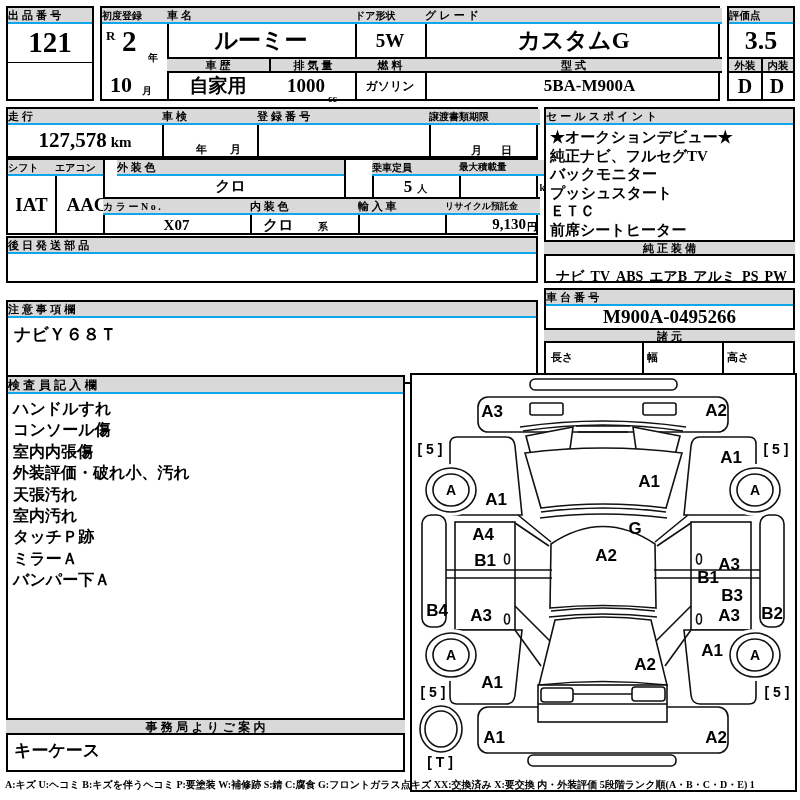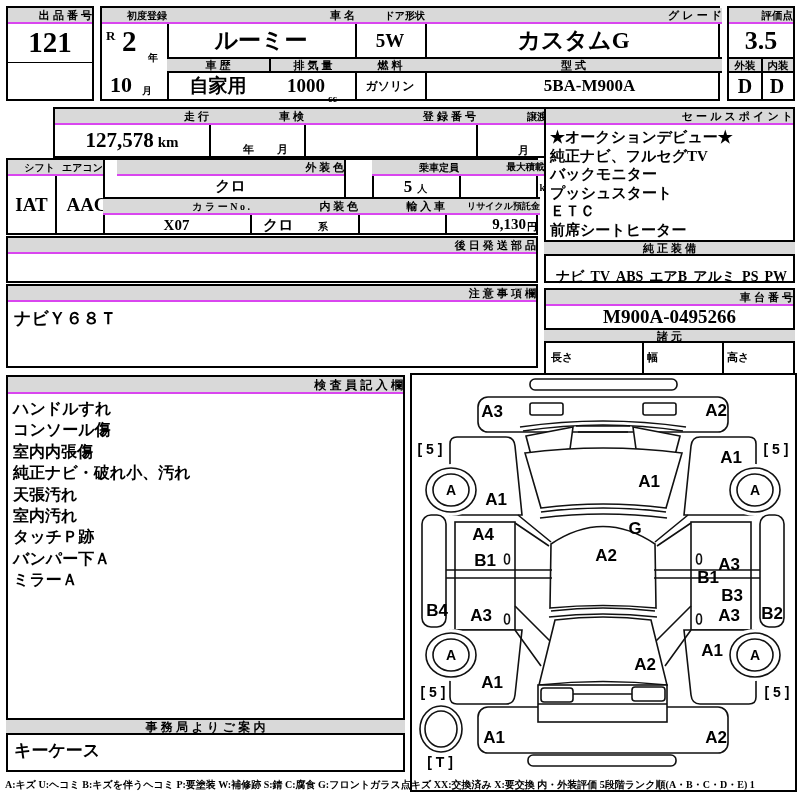--- a/index.html
+++ b/index.html
@@ -1,21 +1,21 @@
 <!DOCTYPE html>
 <html><head>
 <meta charset="utf-8">
 <style>
   html,body{margin:0;padding:0;background:#fff;}
   #sheet{position:relative;width:800px;height:800px;background:#fff;overflow:hidden;
          font-family:"Liberation Sans","DejaVu Sans",sans-serif;font-weight:bold;color:#000;}
   .box{position:absolute;border:2px solid #000;background:#fff;box-sizing:border-box;}
   .abs{position:absolute;box-sizing:border-box;font-family:Liberation Serif, serif;}
-  .hdr{position:absolute;left:0;right:0;height:16px;background:#d9d9d9;border-bottom:2px solid #d946ef;
-       text-align:right;font-size:11px;line-height:15px;overflow:hidden;box-sizing:border-box;}
+  .hdr{position:absolute;left:0;right:0;height:16px;background:#d9d9d9;border-bottom:2px solid #0ea5e9;
+       text-align:left;font-size:11px;line-height:15px;overflow:hidden;box-sizing:border-box;}
   .hdr2{position:absolute;height:16px;background:#d9d9d9;border-top:2px solid #000;border-bottom:2px solid #000;
        text-align:center;font-size:11px;line-height:13px;overflow:hidden;box-sizing:border-box;}
   .vline{position:absolute;top:0;bottom:0;width:0;border-left:2px solid #000;}
   .hline{position:absolute;left:0;right:0;height:0;border-top:2px solid #000;}
   .c{display:flex;align-items:center;justify-content:center;}
   .pts div{font-size:15px;line-height:18.5px;white-space:nowrap;}
   .insp div{font-size:16px;line-height:21.4px;white-space:nowrap;}
   .equip{display:flex;justify-content:space-between;align-items:center;padding:0 6px;font-size:14px;}
   svg text{font-family:"Liberation Sans","DejaVu Sans",sans-serif;font-weight:bold;font-size:17px;
            text-anchor:middle;fill:#000;}
@@ -71,21 +71,21 @@
   <div class="box" style="left:727px;top:6px;width:68px;height:95px;">
     <div class="hdr" style="font-size:10.5px;">評価点</div>
     <div class="abs c" style="left:0;right:0;top:16px;height:33px;font-size:26px;">3.5</div>
     <div class="hdr2" style="left:0;width:32px;top:49px;font-size:10.5px;">外装</div>
     <div class="hdr2" style="left:32px;width:32px;top:49px;border-left:2px solid #000;font-size:10.5px;">内装</div>
     <div class="vline" style="left:32px;top:49px;"></div>
     <div class="abs c" style="left:0;width:32px;top:65px;height:26px;font-size:20px;">D</div>
     <div class="abs c" style="left:32px;width:32px;top:65px;height:26px;font-size:20px;">D</div>
   </div>
 
-  <div class="box" style="left:6px;top:107px;width:532px;height:51px;margin-left:47px;">
+  <div class="box" style="left:6px;top:107px;width:532px;height:51px;">
     <div class="vline" style="left:154px;"></div>
     <div class="vline" style="left:249px;"></div>
     <div class="vline" style="left:421px;"></div>
     <div class="hdr" style="left:0;right:auto;width:154px;">走 行</div>
     <div class="hdr" style="left:154px;right:auto;width:95px;">車 検</div>
     <div class="hdr" style="left:249px;right:auto;width:172px;">登 録 番 号</div>
     <div class="hdr" style="left:421px;right:auto;width:111px;font-size:10px;">譲渡書類期限</div>
     <div class="abs c" style="left:0;width:154px;top:16px;height:31px;">
       <span style="font-size:21px;">127,578</span>
       <span style="font-size:15px;margin-left:4px;margin-top:4px;">km</span>
@@ -132,21 +132,21 @@
       <div class="hdr" style="left:342px;right:auto;width:95px;font-size:9px;">リサイクル預託金</div>
       <div class="abs" style="right:14px;top:17px;font-size:15px;">9,130</div>
       <div class="abs" style="right:3px;top:21px;font-size:10px;">円</div>
     </div>
   </div>
 
   <div class="box" style="left:6px;top:236px;width:532px;height:47px;">
     <div class="hdr">後 日 発 送 部 品</div>
   </div>
 
-  <div class="box" style="left:6px;top:284px;width:532px;height:84px;">
+  <div class="box" style="left:6px;top:300px;width:532px;height:84px;">
     <div class="hdr">注 意 事 項 欄</div>
     <div class="abs" style="left:6px;top:21px;font-size:17px;">ナビＹ６８Ｔ</div>
   </div>
 
   <div class="box" style="left:544px;top:107px;width:251px;height:176px;">
     <div class="hdr">セ ー ル ス ポ イ ン ト</div>
     <div class="abs pts" style="left:4px;top:19px;right:2px;">
         <div>★オークションデビュー★</div>
         <div>純正ナビ、フルセグTV</div>
         <div>バックモニター</div>
@@ -176,26 +176,26 @@
     <div class="abs" style="left:101px;top:60px;font-size:11px;">幅</div>
     <div class="abs" style="left:181px;top:60px;font-size:11px;">高さ</div>
   </div>
 
   <div class="box" style="left:6px;top:375px;width:399px;height:397px;">
     <div class="hdr" style="height:17px;font-size:12px;line-height:16px;">検 査 員 記 入 欄</div>
     <div class="abs insp" style="left:5px;top:21px;right:2px;">
         <div>ハンドルすれ</div>
         <div>コンソール傷</div>
         <div>室内内張傷</div>
-        <div>純正ナビ・破れ小、汚れ</div>
+        <div>外装評価・破れ小、汚れ</div>
         <div>天張汚れ</div>
         <div>室内汚れ</div>
         <div>タッチＰ跡</div>
+        <div>ミラーＡ</div>
         <div>バンパー下Ａ</div>
-        <div>ミラーＡ</div>
       </div>
     <div class="hdr2" style="left:-2px;right:-2px;top:341px;height:17px;font-size:12px;line-height:14px;">事 務 局 よ り ご 案 内</div>
     <div class="abs" style="left:6px;top:362px;font-size:17px;">キーケース</div>
   </div>
 
   <div class="box" style="left:410px;top:373px;width:387px;height:419px;">
     <svg id="car-svg" viewBox="2 2 383 415" style="position:absolute;left:0;top:0;width:383px;height:415px;">
 
       <rect class="fw" x="120" y="6" width="147" height="11" rx="5"></rect>
 

